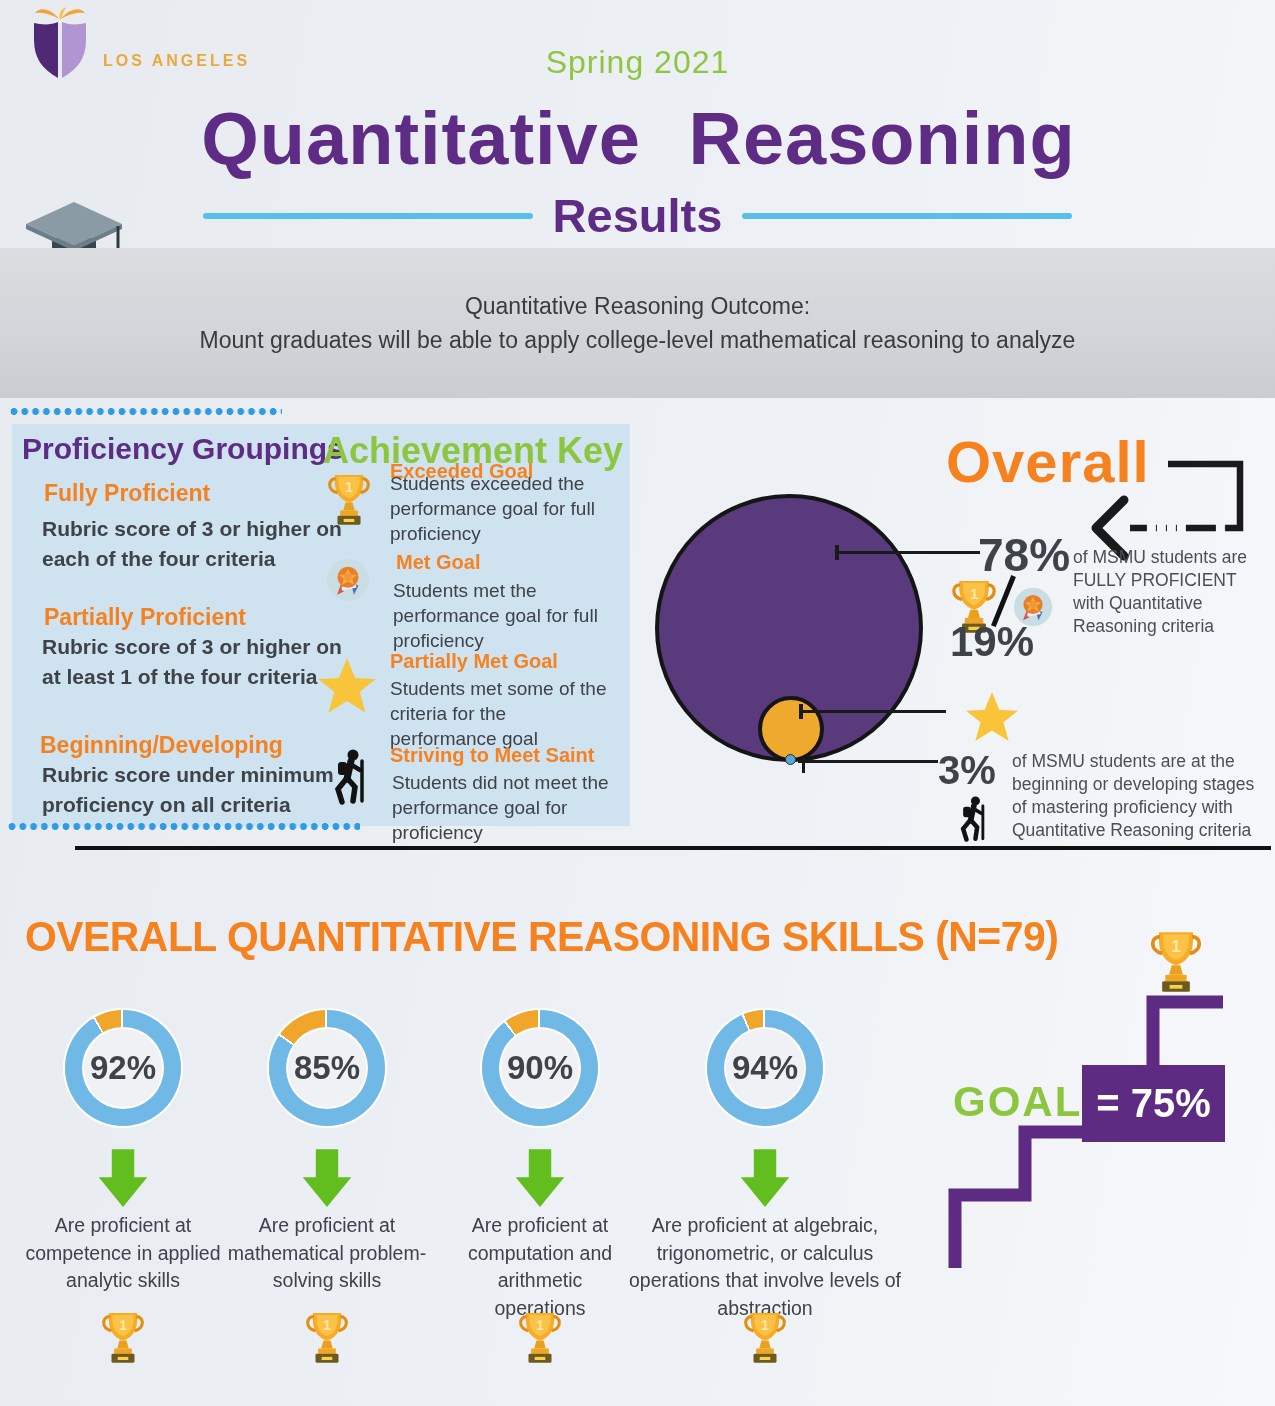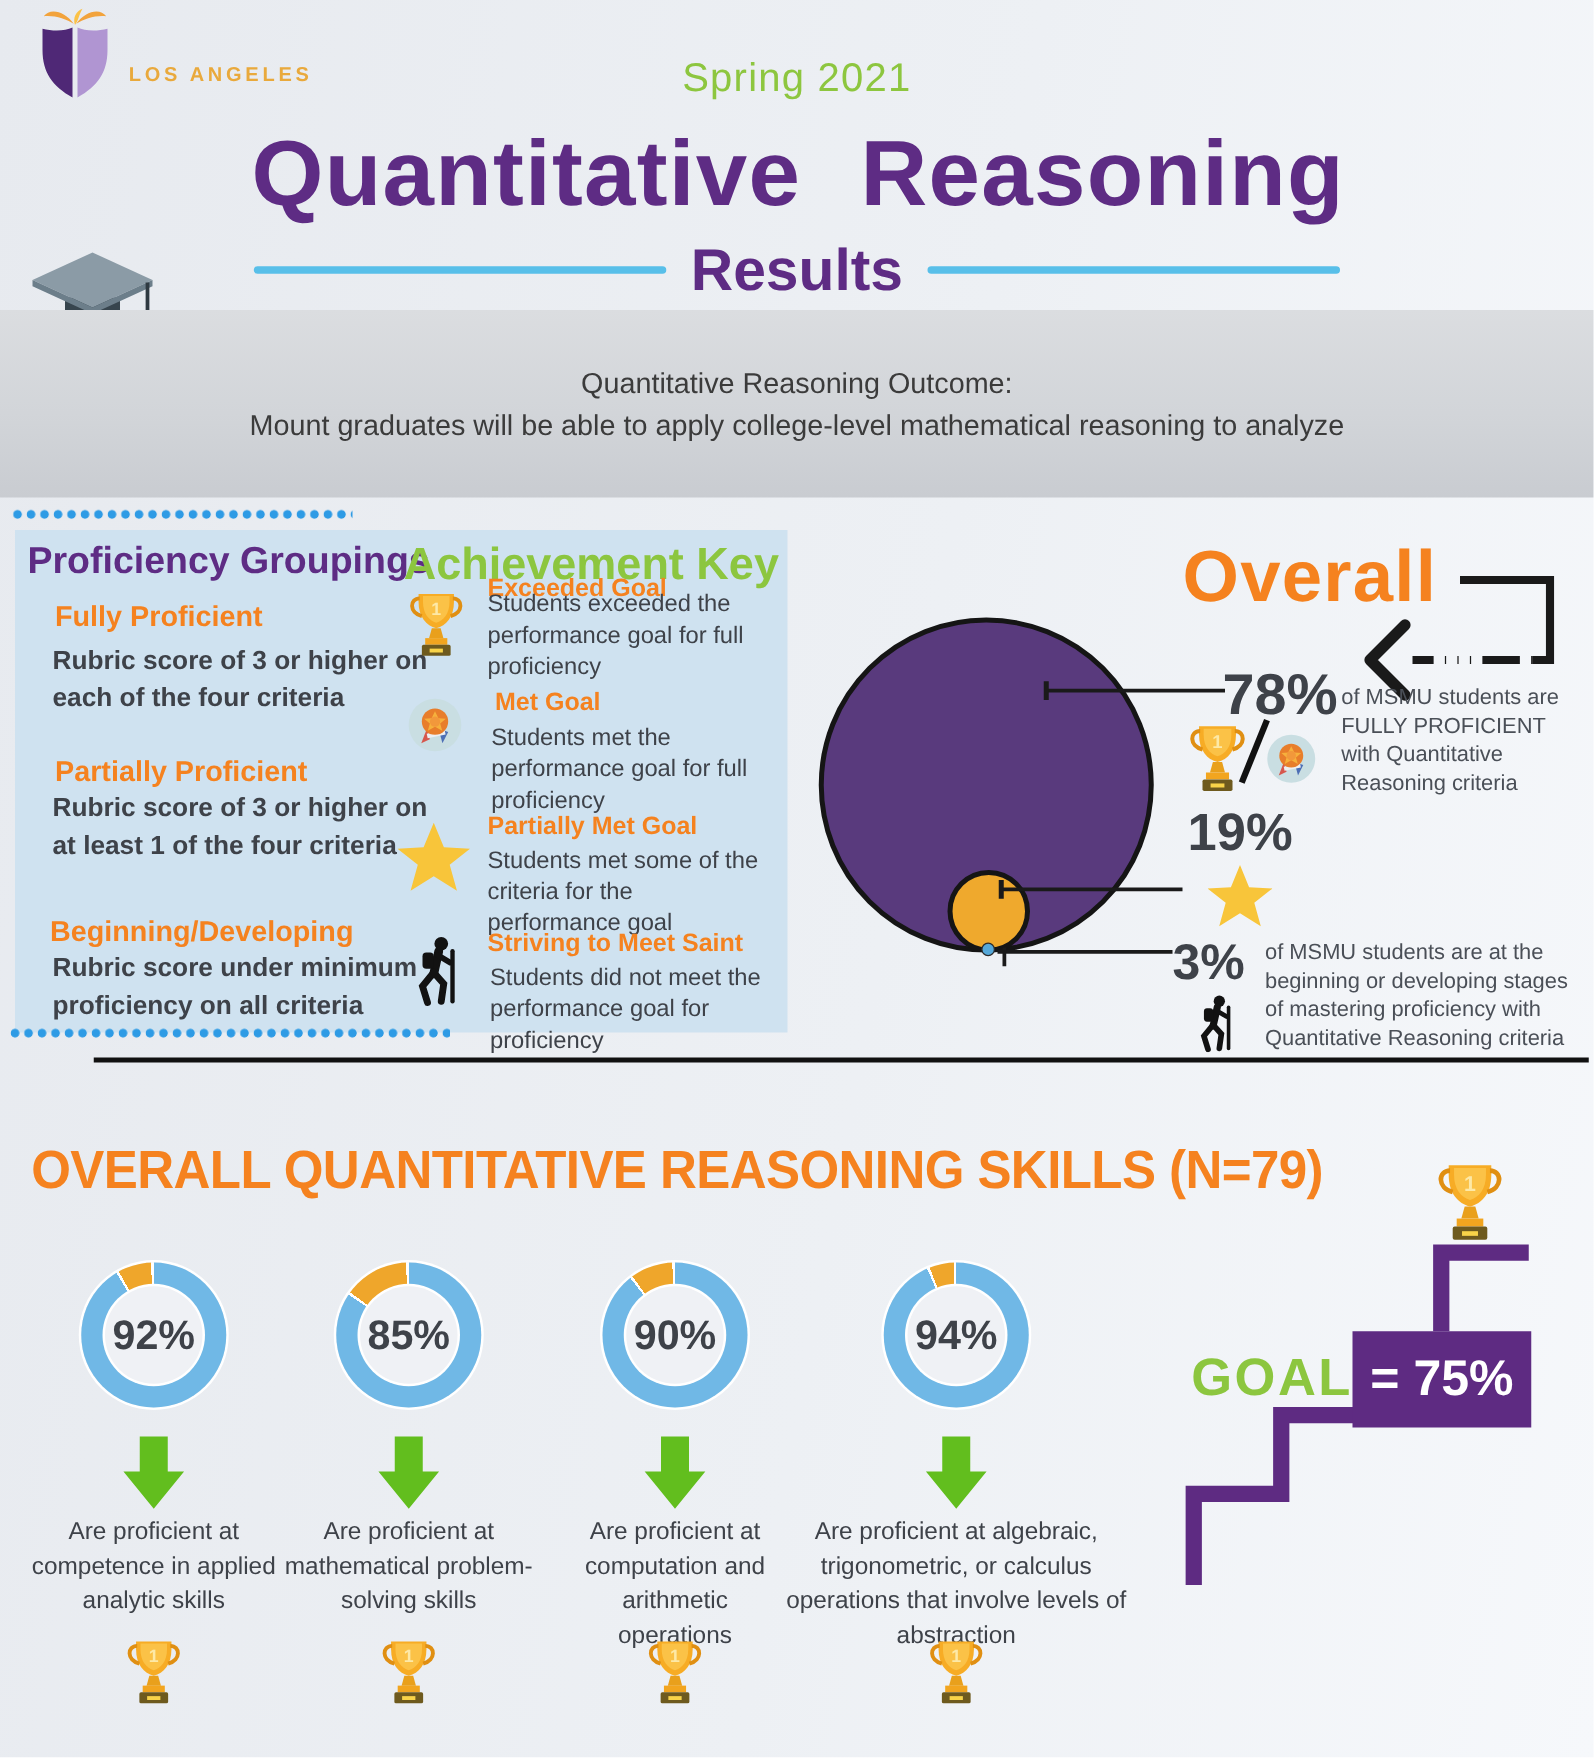--- a/index.html
+++ b/index.html
@@ -54,21 +54,21 @@
   .overall-arrow{left:1080px;top:450px;width:180px;height:115px;}
   .pie-main{left:655px;top:494px;width:268px;height:268px;border-radius:50%;background:#593A7D;border:4px solid #151515;box-sizing:border-box;}
   .pie-small{left:758px;top:696px;width:66px;height:66px;border-radius:50%;background:#EFA92D;border:4px solid #151515;box-sizing:border-box;}
   .pie-dot{left:785px;top:754px;width:11px;height:11px;border-radius:50%;background:#55A8D9;border:1px solid #2c2c2c;box-sizing:border-box;}
   .cline{background:#1a1a1a;height:3px;}
   .cl-78{left:838px;top:551px;width:142px;} .tk-78{left:835px;top:545px;width:4px;height:15px;background:#1a1a1a;}
   .cl-19{left:802px;top:710px;width:144px;} .tk-19{left:799px;top:704px;width:4px;height:15px;background:#1a1a1a;}
   .cl-3{left:798px;top:760px;width:140px;}  .tk-3{left:802px;top:758px;width:3px;height:15px;background:#1a1a1a;}
   .stat-value{font-weight:900;color:#3E4249;}
   .sv-78{left:978px;top:528px;font-size:46px;}
-  .sv-19{left:950px;top:642px;font-size:42px;}
+  .sv-19{left:950px;top:618px;font-size:42px;}
   .sv-3{left:938px;top:748px;font-size:40px;}
   .stat-desc{font-size:17.5px;color:#4A4F57;line-height:1.32;}
   .sd-78{left:1073px;top:546px;width:182px;}
   .sd-19{left:1050px;top:652px;width:212px;}
   .sd-3{left:1012px;top:750px;width:256px;}
   .st-trophy{left:950px;top:577px;width:48px;height:58px;}
   .st-slash{left:1001px;top:574px;width:4.5px;height:54px;background:#111;transform:rotate(22deg);}
   .st-medal{left:1013px;top:587px;width:40px;height:40px;}
   .st-star{left:966px;top:692px;width:52px;height:50px;}
   .st-hiker{left:956px;top:796px;width:34px;height:46px;}

